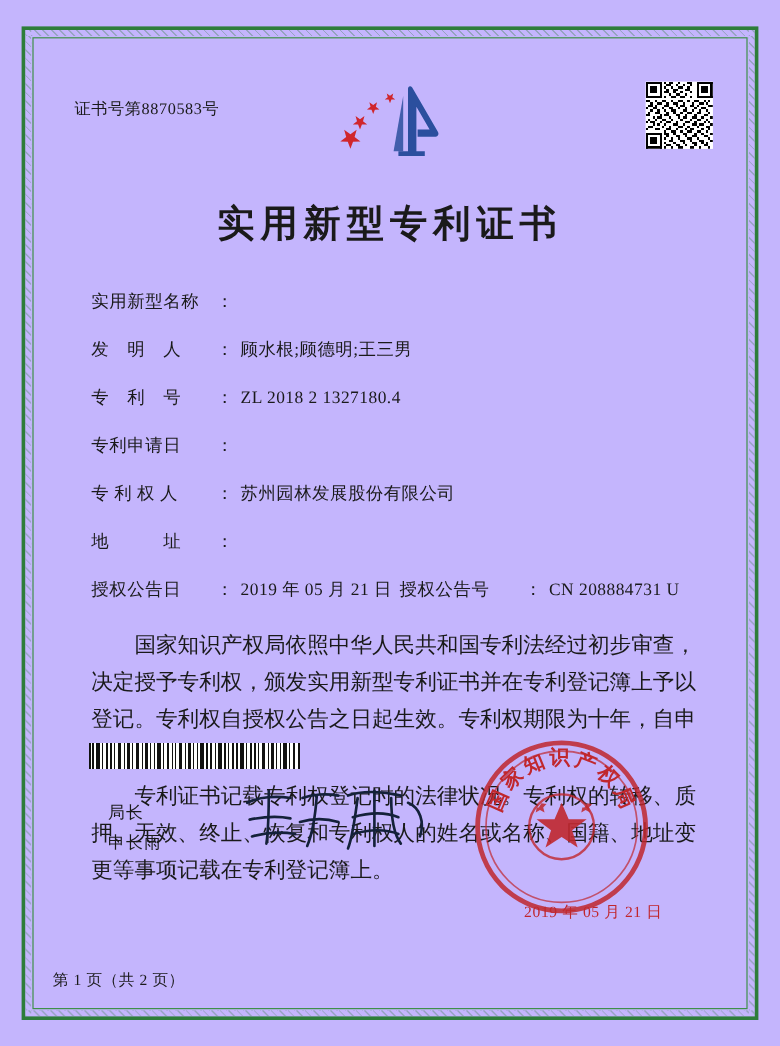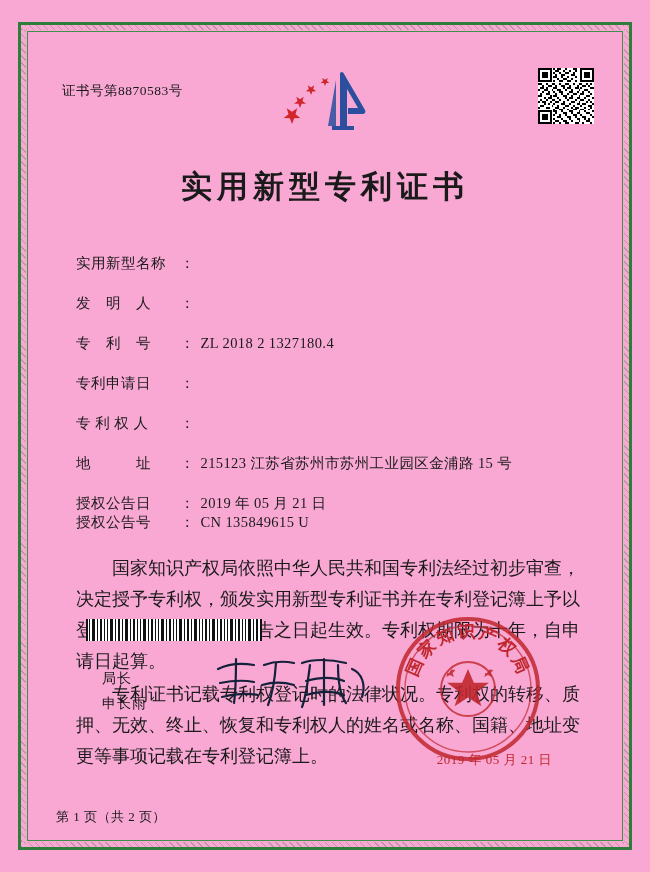--- a/index.html
+++ b/index.html
@@ -12,21 +12,21 @@
     height: 872px;
     font-family: "Liberation Serif", serif;
     color: #1a1a1a;
     position: relative;
     overflow: hidden;
   }
 
   .page {
     position: absolute;
     inset: 0;
-    background: #f9a8d4;
+    background: #c4b5fd;
   }
 
   
   .border-outer {
     position: absolute;
     left: 18px;
     top: 22px;
     right: 18px;
     bottom: 22px;
     border: 3px solid #2e7d3a;
@@ -110,21 +110,21 @@
     text-align: center;
     font-size: 31px;
     font-weight: bold;
     letter-spacing: 5px;
     margin-top: 26px;
     margin-bottom: 6px;
     font-family: "DejaVu Serif", "Liberation Serif", serif;
   }
 
   .fields {
-    margin-top: 46px;
+    margin-top: 34px;
     padding-left: 36px;
     padding-right: 20px;
   }
   .field-row {
     display: flex;
     align-items: baseline;
     margin-bottom: 21px;
     font-size: 14.5px;
   }
   .field-label {
@@ -137,22 +137,21 @@
     flex: 0 0 auto;
     margin-right: 6px;
   }
   .field-value {
     flex: 1 1 auto;
     letter-spacing: 0.4px;
   }
 
   .field-row.double {
     display: flex;
-    align-items: flex-start;
-    flex-direction: column;
+    align-items: center;
   }
   .half {
     display: flex;
     align-items: baseline;
     width: 50%;
   }
   .half .field-label { width: 104px; flex: 0 0 104px; }
   .half.second .field-label { width: 104px; flex: 0 0 104px; }
 
   .paragraphs {
@@ -164,21 +163,21 @@
     text-align: justify;
   }
   .paragraphs p {
     margin: 0 0 2px 0;
     text-indent: 2em;
   }
 
   
   .bottom {
     position: absolute;
-    left: 16px;
+    left: 4px;
     right: 0;
     bottom: 0;
     height: 215px;
   }
 
   .barcode {
     position: absolute;
     left: 30px;
     top: 6px;
     width: 176px;
@@ -462,54 +461,55 @@
     <div class="fields">
 
       <div class="field-row">
         <span class="field-label">实用新型名称</span>
         <span class="field-colon">：</span>
       </div>
 
       <div class="field-row">
         <span class="field-label">发　明　人</span>
         <span class="field-colon">：</span>
+        <span class="field-value">顾水根;顾德明;王三男</span>
       </div>
 
       <div class="field-row">
         <span class="field-label">专　利　号</span>
         <span class="field-colon">：</span>
         <span class="field-value">ZL 2018 2 1327180.4</span>
       </div>
 
       <div class="field-row">
         <span class="field-label">专利申请日</span>
         <span class="field-colon">：</span>
       </div>
 
       <div class="field-row">
         <span class="field-label">专 利 权 人</span>
         <span class="field-colon">：</span>
+        <span class="field-value">苏州园林发展股份有限公司</span>
       </div>
 
       <div class="field-row">
         <span class="field-label">地　　　址</span>
         <span class="field-colon">：</span>
-        <span class="field-value">215123  江苏省苏州市苏州工业园区金浦路 15 号</span>
       </div>
 
       <div class="field-row double">
         <div class="half">
           <span class="field-label">授权公告日</span>
           <span class="field-colon">：</span>
           <span class="field-value">2019 年 05 月 21 日</span>
         </div>
         <div class="half second">
           <span class="field-label">授权公告号</span>
           <span class="field-colon">：</span>
-          <span class="field-value">CN 135849615 U</span>
+          <span class="field-value">CN 208884731 U</span>
         </div>
       </div>
 
     </div>
 
     <div class="paragraphs">
       <p>国家知识产权局依照中华人民共和国专利法经过初步审查，决定授予专利权，颁发实用新型专利证书并在专利登记簿上予以登记。专利权自授权公告之日起生效。专利权期限为十年，自申请日起算。</p>
       <p>专利证书记载专利权登记时的法律状况。专利权的转移、质押、无效、终止、恢复和专利权人的姓名或名称、国籍、地址变更等事项记载在专利登记簿上。</p>
     </div>
 

